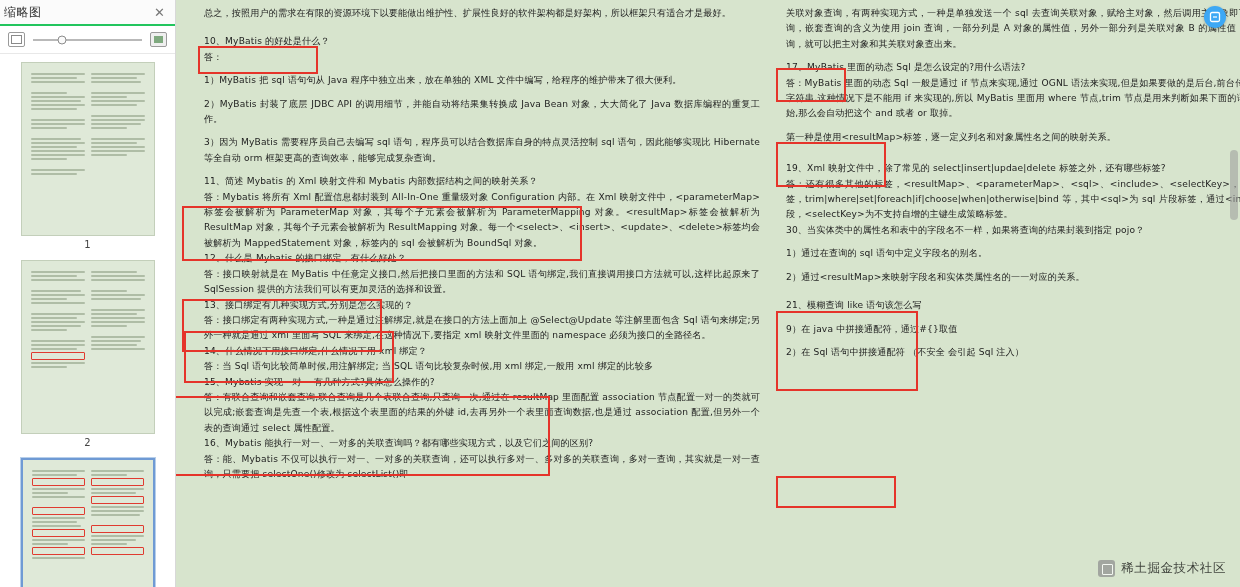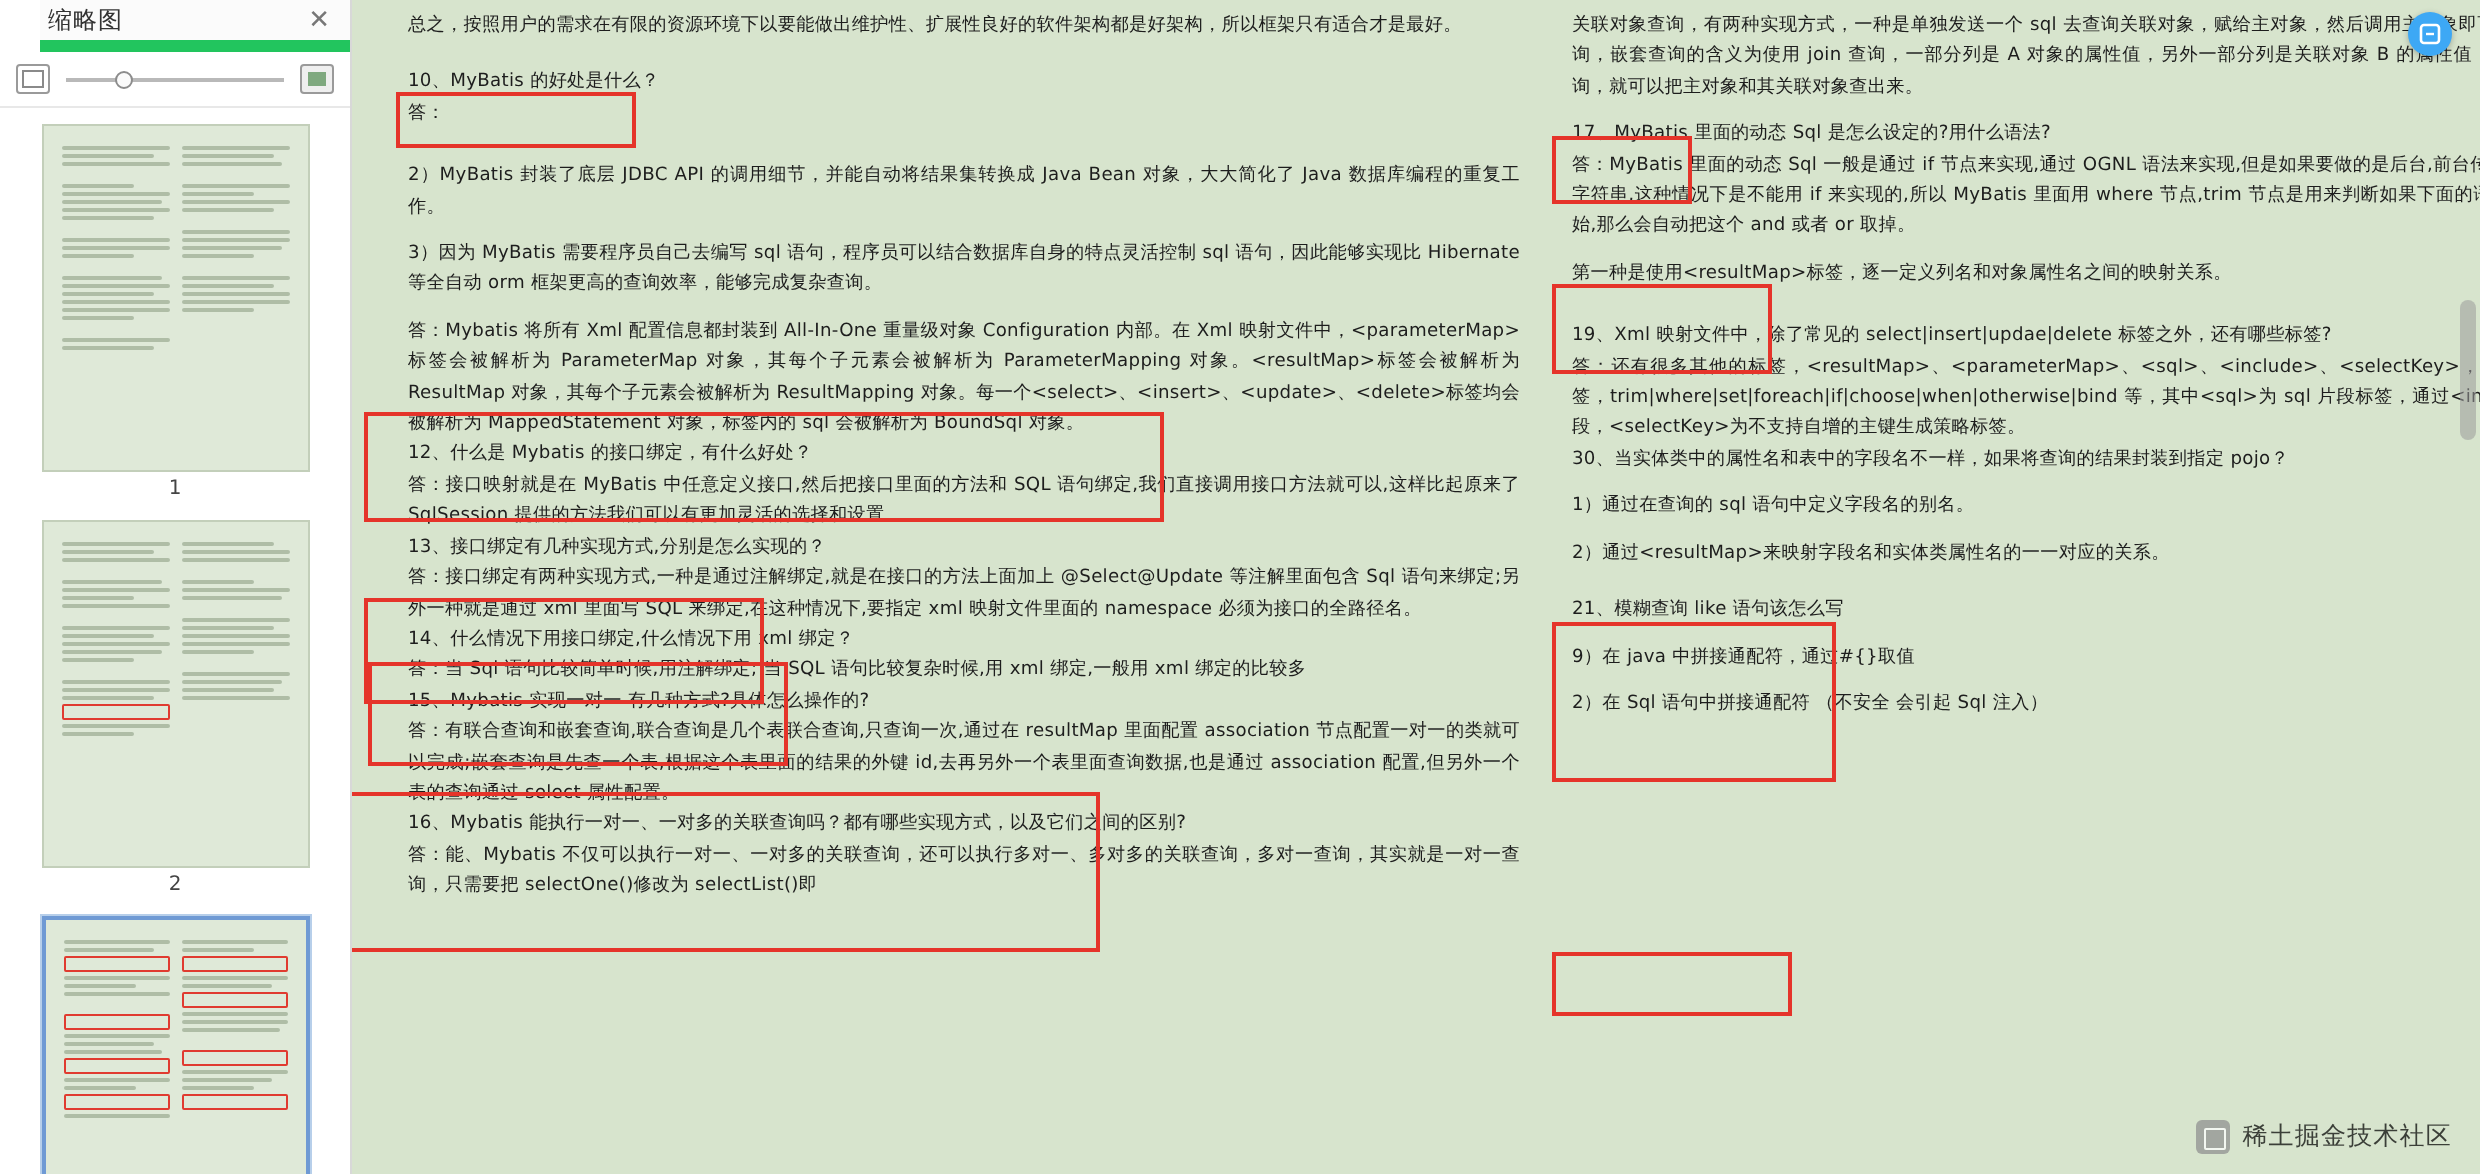--- a/index.html
+++ b/index.html
@@ -26,23 +26,22 @@
     display: flex;
     flex-direction: column;
     position: relative;
   }
   .sidebar-header {
     height: 26px;
     display: flex;
     align-items: center;
     justify-content: space-between;
     padding: 0 6px 0 4px;
-    border-bottom: 6px solid #22c55e;
+    border-bottom: 2px solid #22c55e;
     background: #fbfbfb;
-    margin-left: 20px;
   }
   .sidebar-title {
     font-size: 12px;
     color: #333;
     letter-spacing: 0.5px;
   }
   .sidebar-close {
     font-size: 13px;
     color: #777;
     cursor: pointer;
@@ -459,25 +458,27 @@
 
   <div class="viewer">
     <div class="page">
 
       <div class="page-col">
         <p class="para">总之，按照用户的需求在有限的资源环境下以要能做出维护性、扩展性良好的软件架构都是好架构，所以框架只有适合才是最好。</p>
         <div class="spacer-md"></div>
         <p class="para">10、MyBatis 的好处是什么？</p>
         <p class="para">答：</p>
         <div class="spacer-sm"></div>
+        <p class="para">1）MyBatis 把 sql 语句句从 Java 程序中独立出来，放在单独的 XML 文件中编写，给程序的维护带来了很大便利。</p>
         <div class="spacer-sm"></div>
         <p class="para">2）MyBatis 封装了底层 JDBC API 的调用细节，并能自动将结果集转换成 Java Bean 对象，大大简化了 Java 数据库编程的重复工作。</p>
         <div class="spacer-sm"></div>
         <p class="para">3）因为 MyBatis 需要程序员自己去编写 sql 语句，程序员可以结合数据库自身的特点灵活控制 sql 语句，因此能够实现比 Hibernate 等全自动 orm 框架更高的查询效率，能够完成复杂查询。</p>
         <div class="spacer-sm"></div>
+        <p class="para">11、简述 Mybatis 的 Xml 映射文件和 Mybatis 内部数据结构之间的映射关系？</p>
         <p class="para">答：Mybatis 将所有 Xml 配置信息都封装到 All-In-One 重量级对象 Configuration 内部。在 Xml 映射文件中，&lt;parameterMap&gt;标签会被解析为 ParameterMap 对象，其每个子元素会被解析为 ParameterMapping 对象。&lt;resultMap&gt;标签会被解析为 ResultMap 对象，其每个子元素会被解析为 ResultMapping 对象。每一个&lt;select&gt;、&lt;insert&gt;、&lt;update&gt;、&lt;delete&gt;标签均会被解析为 MappedStatement 对象，标签内的 sql 会被解析为 BoundSql 对象。</p>
         <p class="para">12、什么是 Mybatis 的接口绑定，有什么好处？</p>
         <p class="para">答：接口映射就是在 MyBatis 中任意定义接口,然后把接口里面的方法和 SQL 语句绑定,我们直接调用接口方法就可以,这样比起原来了 SqlSession 提供的方法我们可以有更加灵活的选择和设置。</p>
         <p class="para">13、接口绑定有几种实现方式,分别是怎么实现的？</p>
         <p class="para">答：接口绑定有两种实现方式,一种是通过注解绑定,就是在接口的方法上面加上 @Select@Update 等注解里面包含 Sql 语句来绑定;另外一种就是通过 xml 里面写 SQL 来绑定,在这种情况下,要指定 xml 映射文件里面的 namespace 必须为接口的全路径名。</p>
         <p class="para">14、什么情况下用接口绑定,什么情况下用 xml 绑定？</p>
         <p class="para">答：当 Sql 语句比较简单时候,用注解绑定; 当 SQL 语句比较复杂时候,用 xml 绑定,一般用 xml 绑定的比较多</p>
         <p class="para">15、Mybatis 实现一对一 有几种方式?具体怎么操作的?</p>
         <p class="para">答：有联合查询和嵌套查询,联合查询是几个表联合查询,只查询一次,通过在 resultMap 里面配置 association 节点配置一对一的类就可以完成;嵌套查询是先查一个表,根据这个表里面的结果的外键 id,去再另外一个表里面查询数据,也是通过 association 配置,但另外一个表的查询通过 select 属性配置。</p>
         <p class="para">16、Mybatis 能执行一对一、一对多的关联查询吗？都有哪些实现方式，以及它们之间的区别?</p>

